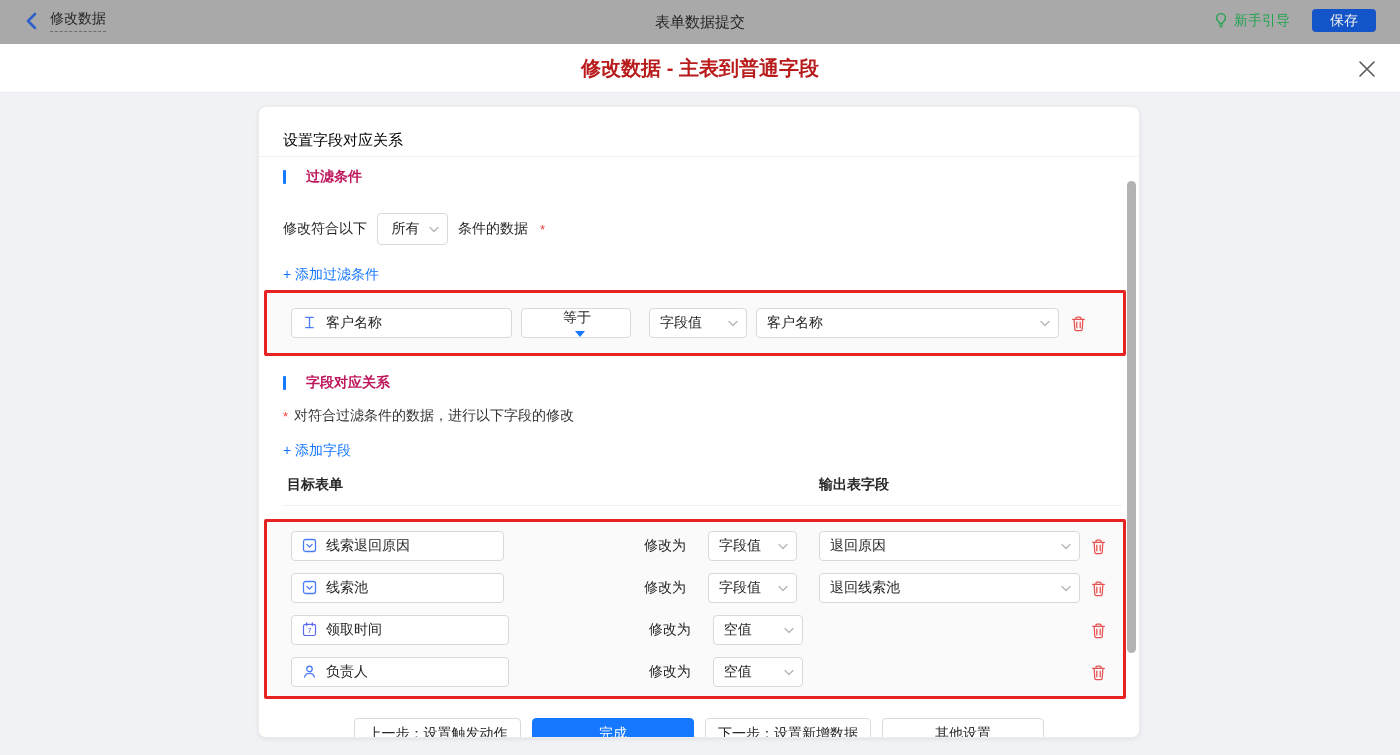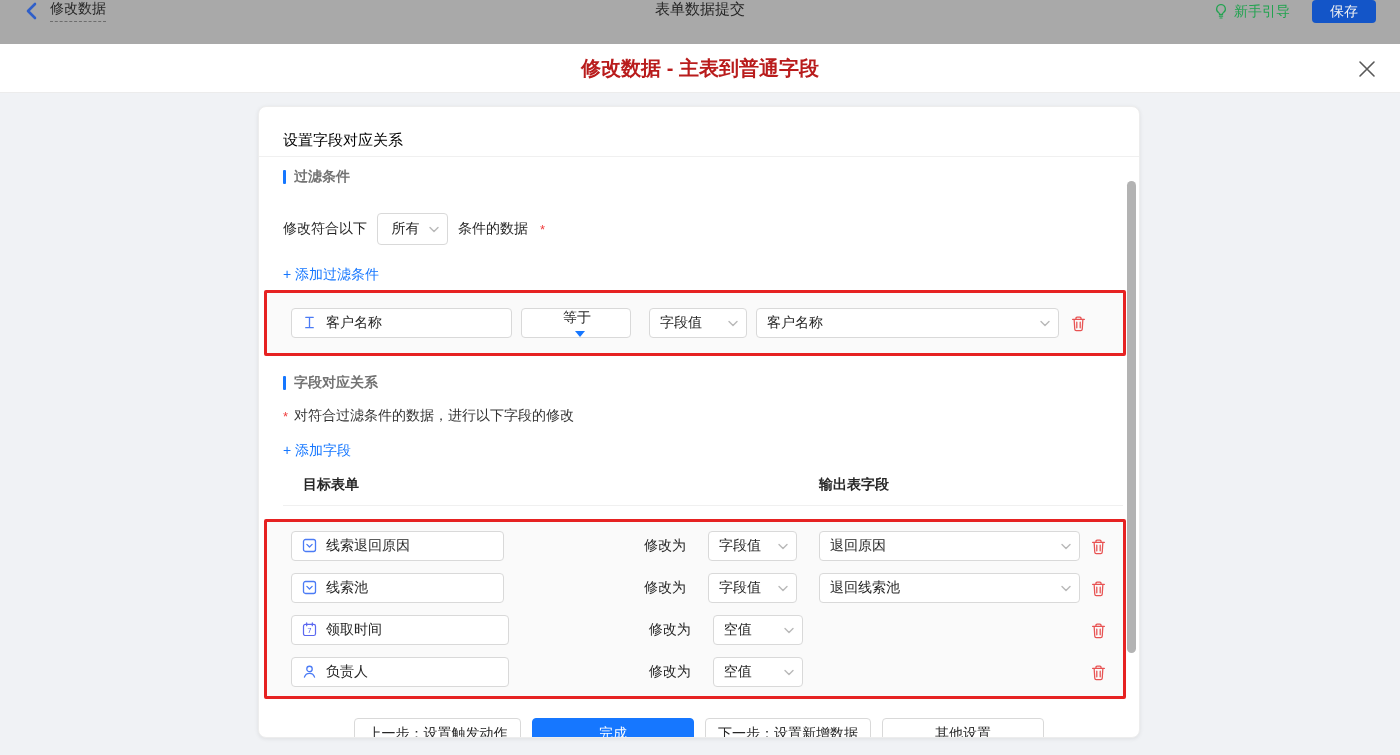--- a/index.html
+++ b/index.html
@@ -1,38 +1,38 @@
 <!DOCTYPE html>
 <html><head>
 <meta charset="utf-8">
 <style>
   * { margin:0; padding:0; box-sizing:border-box; }
   html,body { width:1400px; height:755px; overflow:hidden; }
   body { font-family:"Liberation Sans","DejaVu Sans",sans-serif; font-size:14px; color:#262626; background:#f0f2f5; position:relative; }
 
   
-  .topbar { position:absolute; left:0; top:0; width:1400px; height:44px; background:#a9a9a9; display:flex; align-items:flex-start; padding:0 24px; }
+  .topbar { position:absolute; left:0; top:0; width:1400px; height:44px; background:#a9a9a9; display:flex; align-items:flex-end; padding:12px 24px; }
   .back-wrap { display:flex; align-items:center; gap:12px; cursor:pointer; }
   .back-name { font-size:14px; color:#262626; border-bottom:1px dashed rgba(60,60,60,.55); padding-bottom:3px; }
   .topbar-center { position:absolute; left:0; right:0; text-align:center; font-size:15px; font-weight:500; color:#262626; pointer-events:none; }
   .topbar-right { margin-left:auto; display:flex; align-items:center; gap:22px; z-index:2; }
   .guide { display:flex; align-items:center; gap:5px; color:#22a350; font-size:14px; cursor:pointer; }
   .save-btn { width:64px; height:23px; border:none; border-radius:4px; background:#1355c8; color:#f2f2f2; font-size:14px; cursor:pointer; font-family:inherit; }
 
   
   .dlg-header { position:absolute; left:0; top:44px; width:1400px; height:49px; background:#ffffff; border-bottom:1px solid #ececec; }
   .dlg-title { position:absolute; left:0; right:0; top:0; height:49px; line-height:49px; text-align:center; font-size:20px; font-weight:600; color:#b91c1c; }
   .dlg-close { position:absolute; right:22px; top:14px; width:22px; height:22px; cursor:pointer; display:flex; align-items:center; justify-content:center; }
 
   
   .dlg-body { position:absolute; left:0; top:93px; width:1400px; height:662px; background:#f0f2f5; }
   .panel { position:absolute; left:258px; top:13px; width:882px; height:632px; background:#fff; border-radius:8px; box-shadow:0 1px 4px rgba(0,0,0,.08); border:1px solid #ededed; overflow:hidden; }
   .panel-header { height:50px; line-height:49px; padding:8px 24px; font-size:15px; color:#000000; border-bottom:1px solid #f0f0f0; }
 
-  .sec-title { margin:11px 24px 0; display:flex; align-items:center; gap:8px; font-weight:700; font-size:14px; color:#737373;text-align:right; }
+  .sec-title { margin:11px 24px 0; display:flex; align-items:center; gap:20px; font-weight:700; font-size:14px; color:#be185d;text-align:right; }
   .sec-bar { width:3px; height:14px; background:#1677ff; border-radius:1px; }
 
   .match-row { margin:27px 24px 0; display:flex; align-items:center; gap:10px;text-align:center; }
   .req { color:#f03e3e; font-size:13px; margin-left:2px; }
 
   .box { height:30px; background:#fff; border:1px solid #d9d9d9; border-radius:4px; display:flex; align-items:center; padding:0 8px 0 10px; font-size:14px; color:#262626; cursor:pointer; }
   .box .grow { flex:1; overflow:hidden; white-space:nowrap; }
   .mini-select { width:71px; height:32px; }
   .chev { flex:none; display:flex; margin-left:6px; }
   .caret-blue { width:0; height:0; border-left:5px solid transparent; border-right:5px solid transparent; border-top:6px solid #1677ff; margin-left:6px; }
@@ -43,21 +43,21 @@
   .red-box1 { margin:6px 13px 0 5px; padding:15px 14px 15px 24px; display:flex; align-items:center; }
   .fld-input { width:221px; gap:8px; cursor:text; }
   .op-select { width:110px; margin-left:9px; justify-content:space-between;flex-direction:column; }
   .type-select { width:98px; margin-left:18px; justify-content:space-between; }
   .val-select { width:303px; margin-left:9px; justify-content:space-between; }
   .trash { margin-left:9px; width:20px; height:20px; display:flex; align-items:center; justify-content:center; cursor:pointer; flex:none; }
 
   .sec-title.second { margin-top:18px; }
   .desc { margin:15px 24px 0; display:flex; align-items:center; gap:6px; color:#333; }
   .cols { margin:16px 24px 0; position:relative; height:20px; font-weight:600; color:#262626; }
-  .col-target { position:absolute; left:20px; top:0;text-align:right; }
+  .col-target { position:absolute; left:4px; top:0;text-align:right; }
   .col-output { position:absolute; left:536px; top:0; }
   .cols-divider { margin:9px 16px 0 24px; border-top:1px solid #f0f0f0; }
 
   .red-box2 { margin:13px 13px 0 5px; padding:9px 14px 9px 24px; }
   .map-row { display:flex; align-items:center; height:30px; margin-top:12px; }
   .map-row:first-child { margin-top:0; }
   .modify { margin-left:140px; color:#262626; flex:none; }
   .mode-select { width:92px; margin-left:22px; justify-content:space-between; }
   .out-select { width:271px; margin-left:22px; justify-content:space-between; }
   .out-spacer { width:271px; margin-left:10px; height:30px; border:1px solid transparent; background:transparent; }

